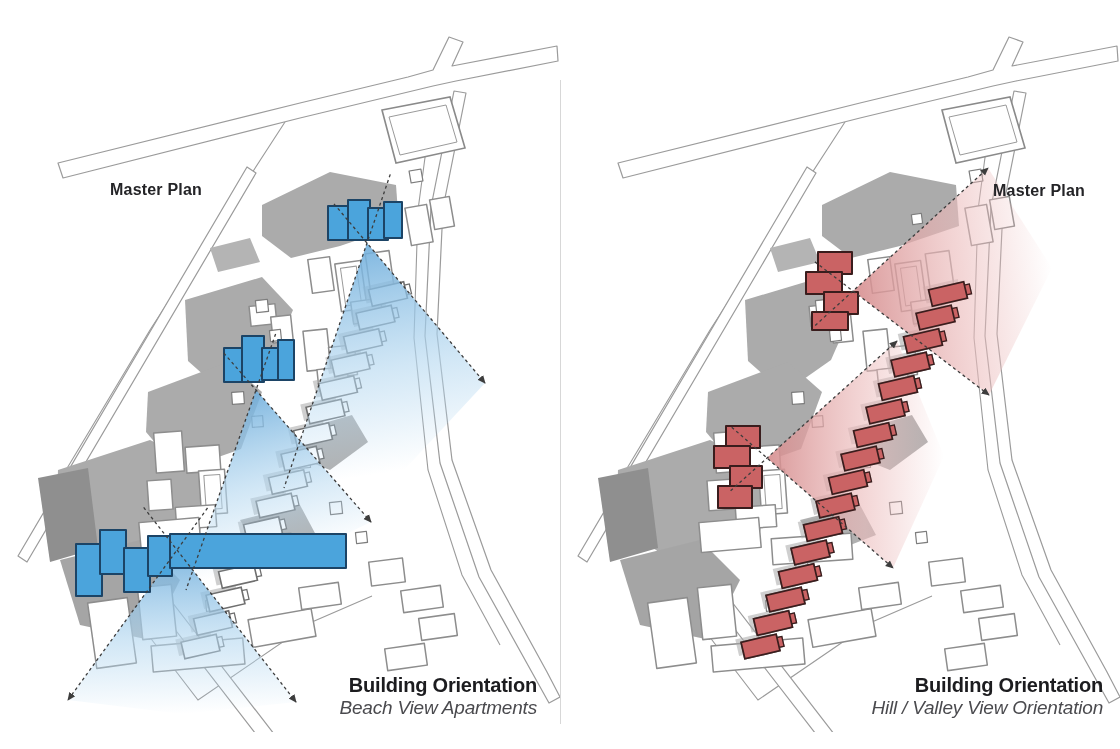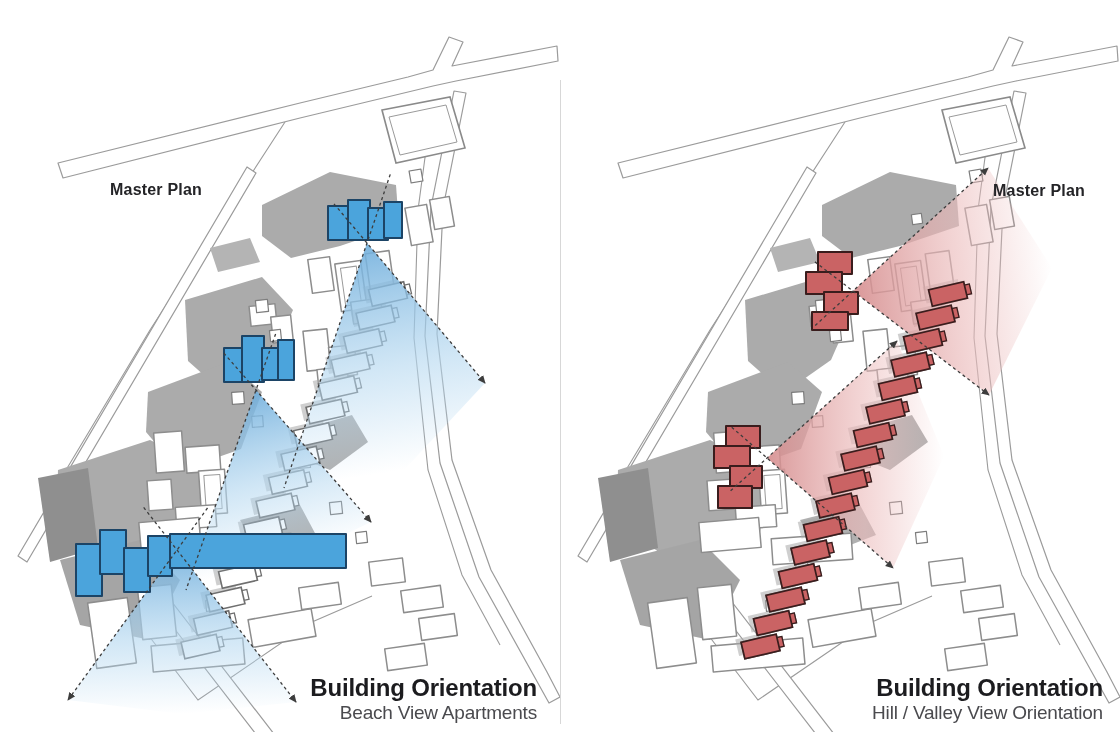--- a/index.html
+++ b/index.html
@@ -4,22 +4,22 @@
 <style>
   html,body{margin:0;padding:0;background:#ffffff;}
   .stage{position:relative;width:1120px;height:732px;background:#ffffff;overflow:hidden;
          font-family:"Liberation Sans", sans-serif;border-radius:8px;}
   .panel{position:absolute;top:0;width:560px;height:749px;}
   .panel.left{left:0;} .panel.right{left:560px;}
   .panel svg{position:absolute;left:0;top:0;}
   .divider{position:absolute;left:560px;top:80px;bottom:8px;width:1px;background:#d7d7d7;}
   .mp-label{position:absolute;font-size:16px;font-weight:bold;color:#242427;letter-spacing:.2px;}
   .caption{position:absolute;text-align:right;line-height:1.15;}
-  .cap-title{font-size:24px;font-weight:bold;color:#1c1c1f;letter-spacing:-0.2px;}
-  .cap-sub{font-size:19px;font-weight:normal;color:#4a4a4e;letter-spacing:-0.2px;}
+  .cap-title{font-size:20px;font-weight:bold;color:#1c1c1f;letter-spacing:-0.2px;}
+  .cap-sub{font-size:19px;font-weight:normal;color:#4a4a4e;letter-spacing:-0.2px;font-style:italic;}
 </style>
 </head>
 <body>
 
 <div class="stage">
 
   <section class="panel left">
     <svg id="svg-left" width="560" height="749" viewBox="0 0 560 749">
         <defs>
           <marker id="ar-left" viewBox="0 0 10 10" refX="8" refY="5" markerWidth="7" markerHeight="7" orient="auto-start-reverse">

